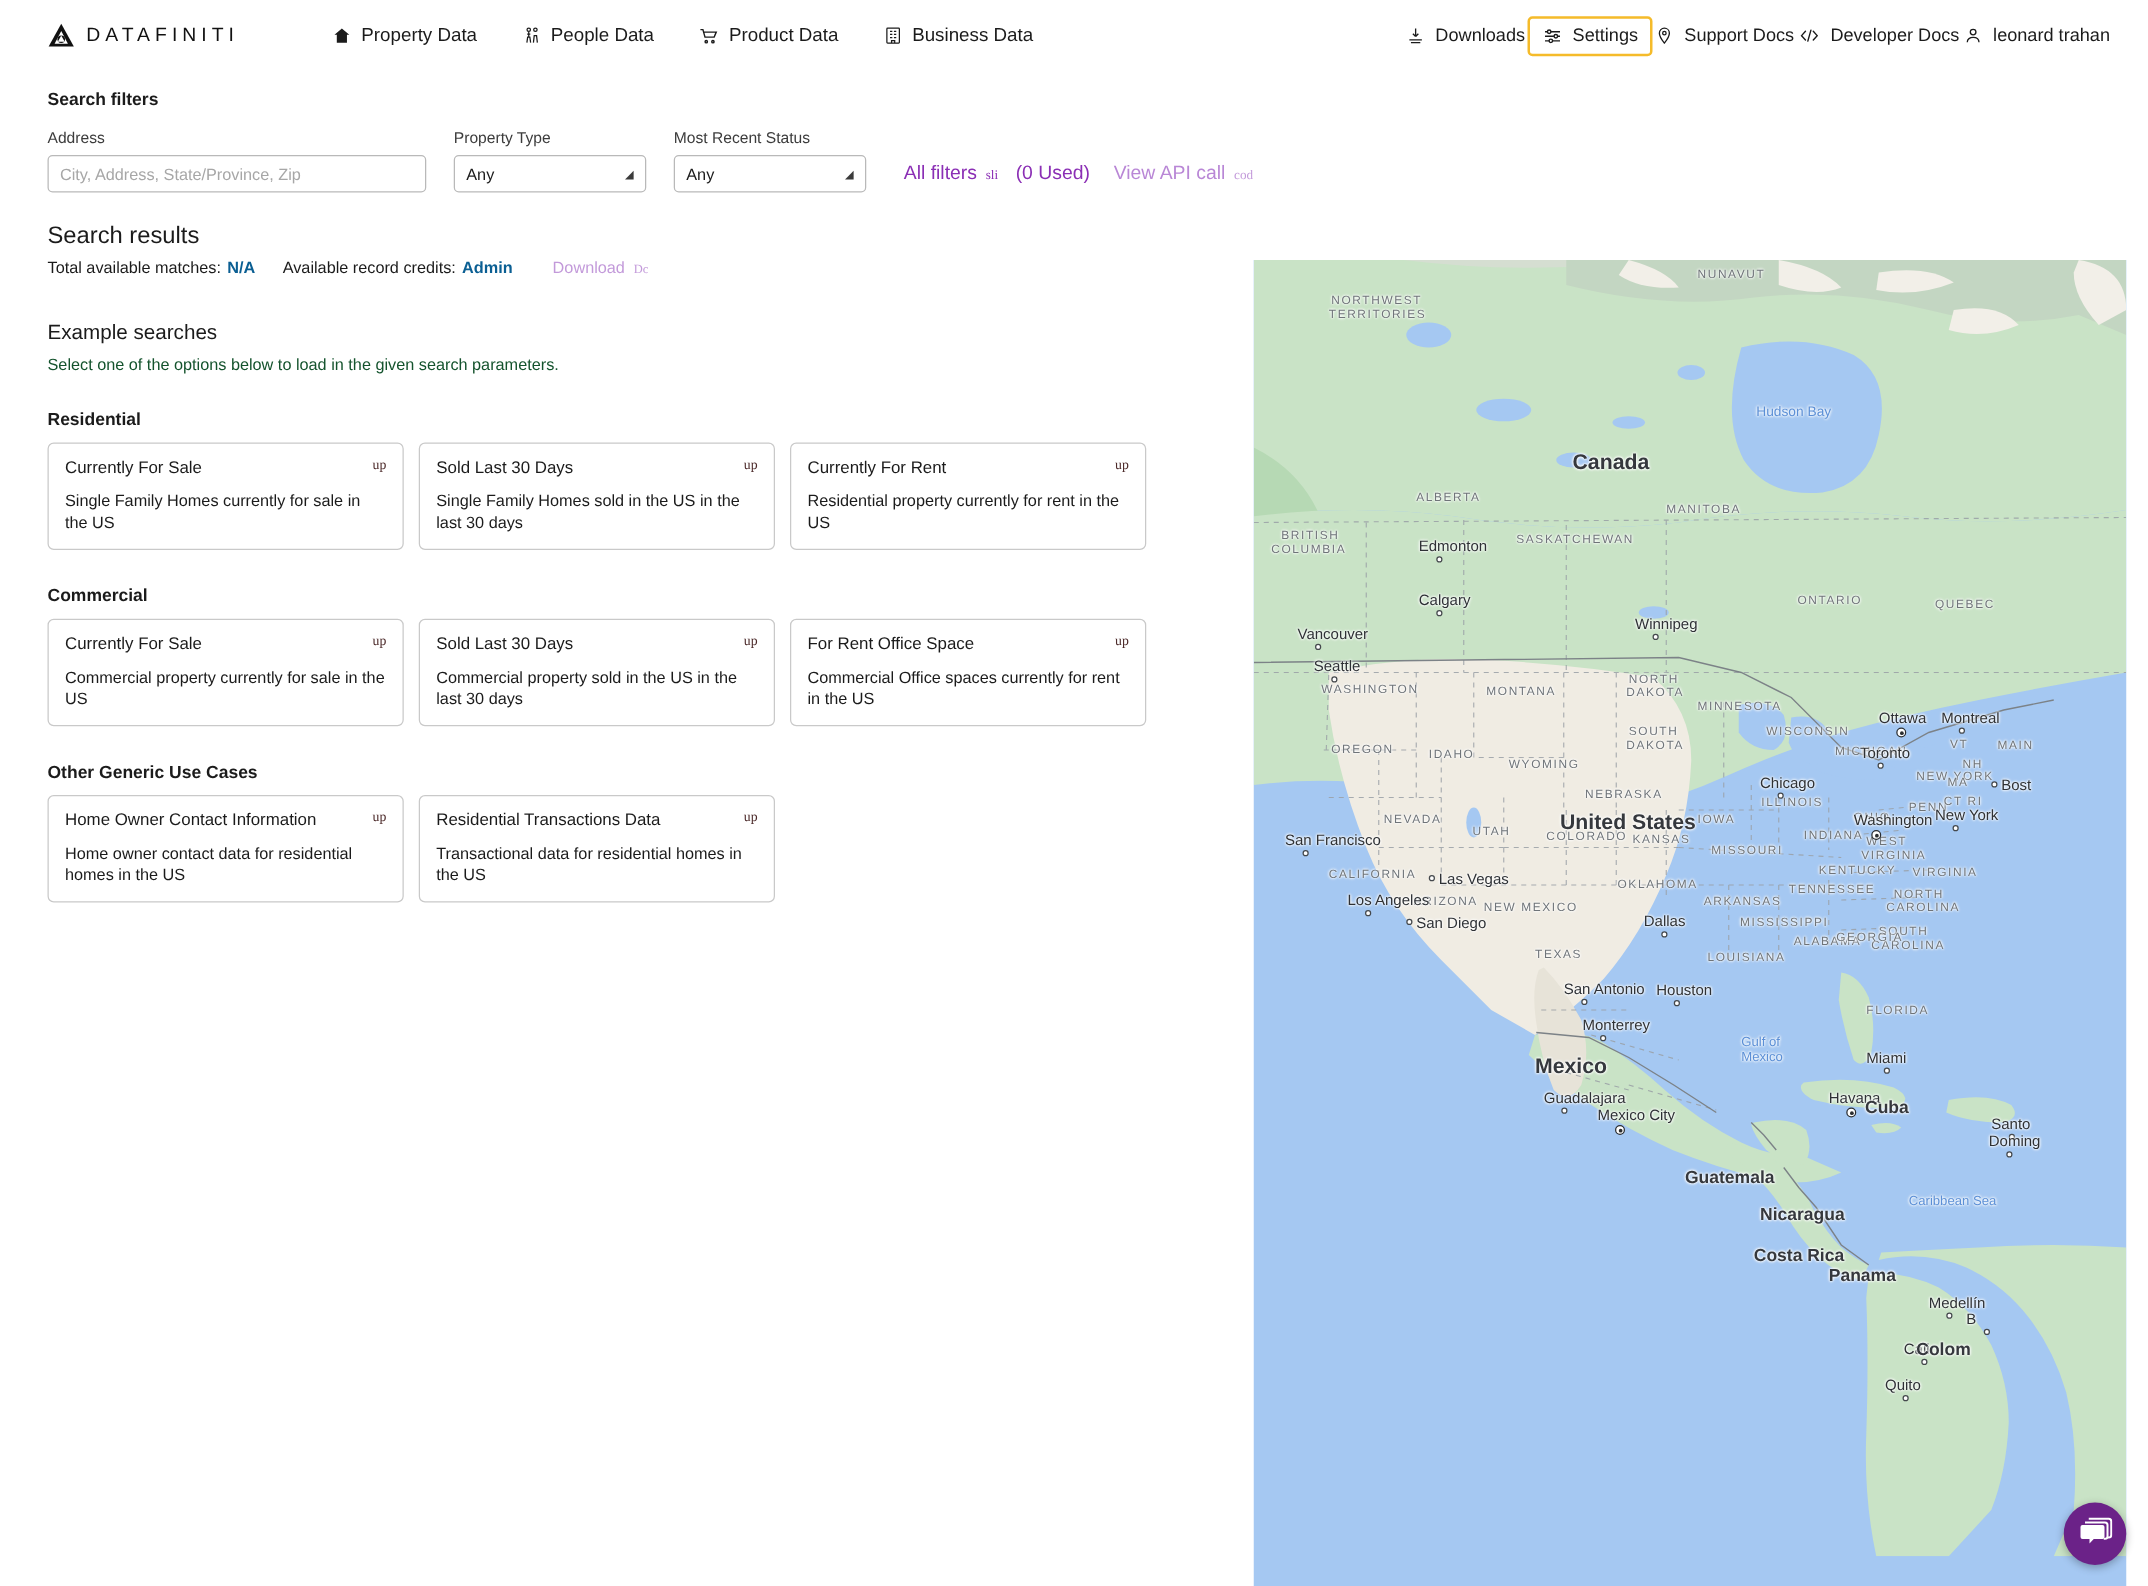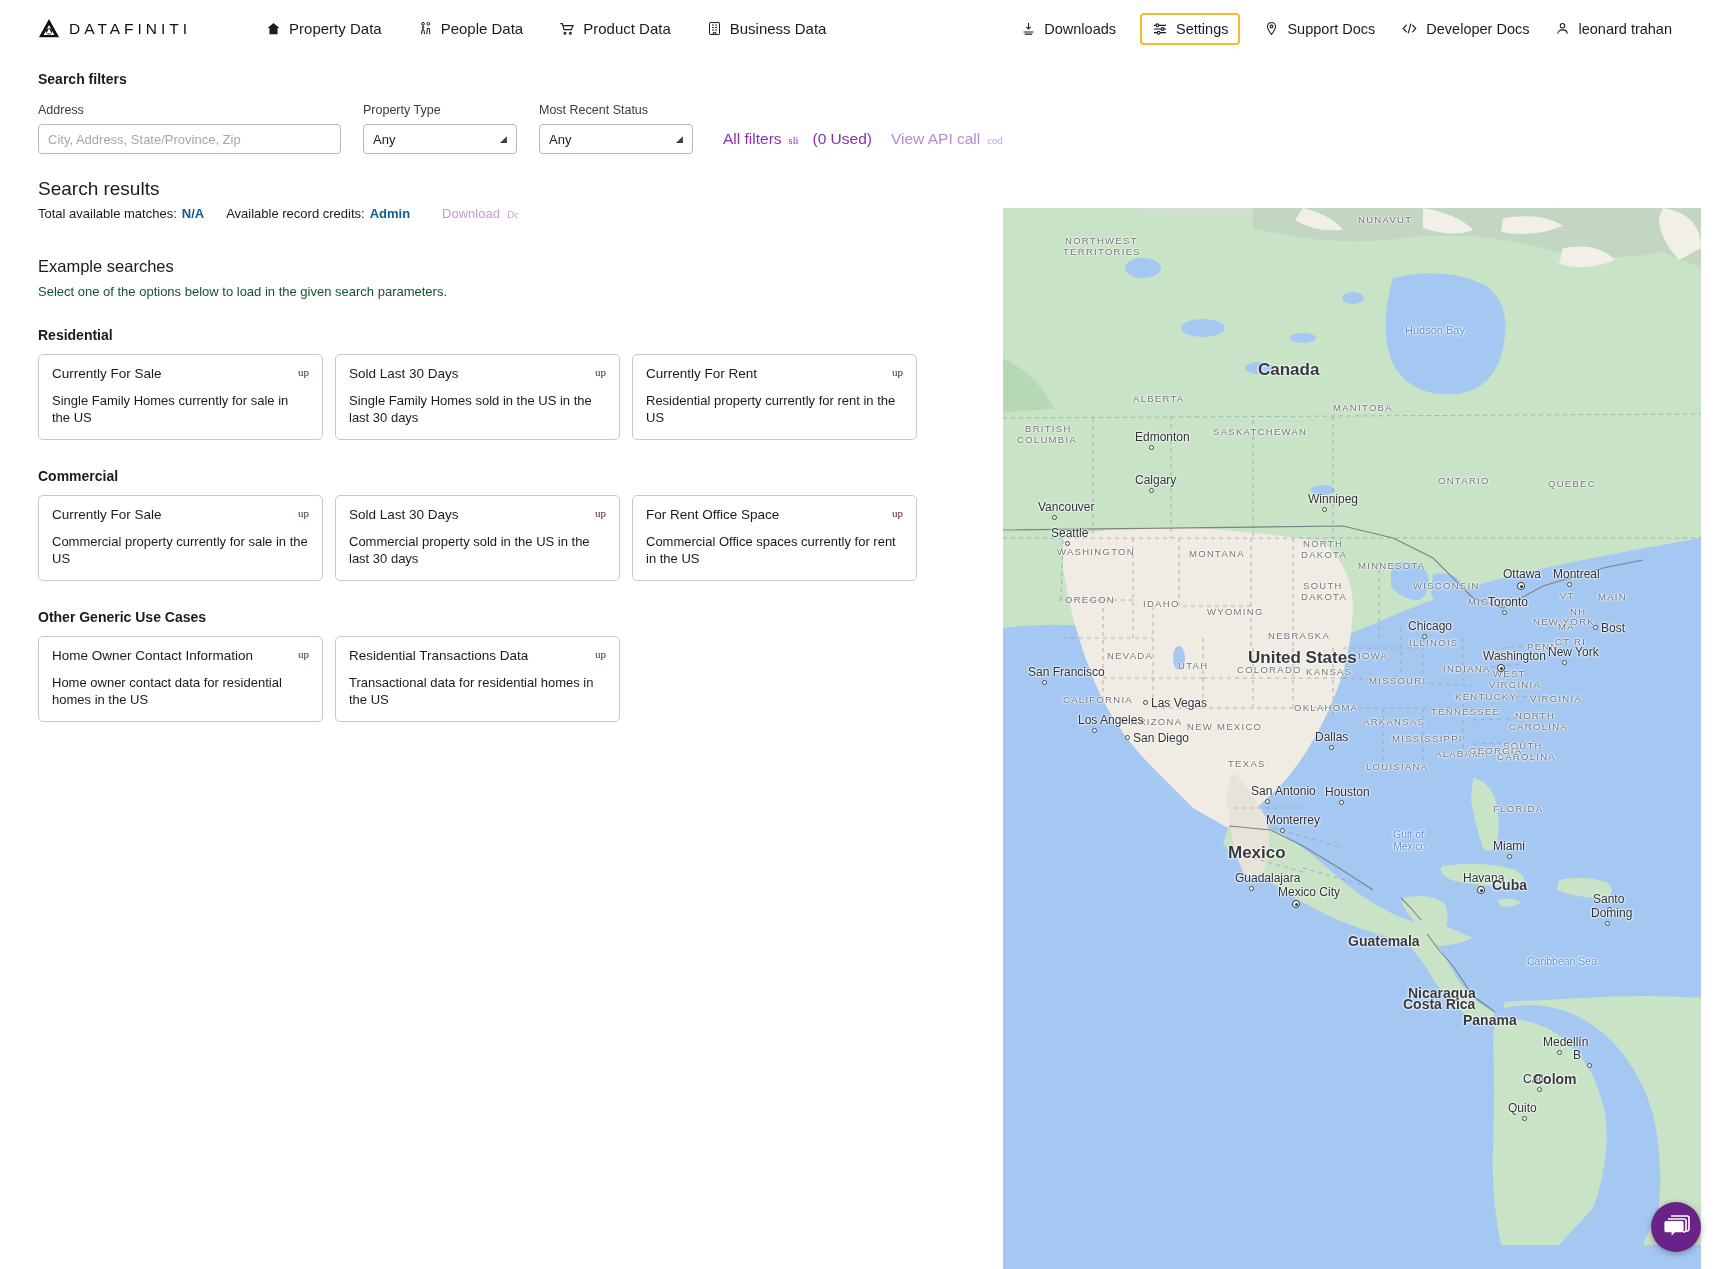--- a/index.html
+++ b/index.html
@@ -40,23 +40,22 @@
   .nav-item {
     display: flex; align-items: center; gap: 8px;
     font-size: 15px; color: #1b1b1b;
     cursor: pointer;
     padding: 3px 2px;
     white-space: nowrap;
   }
   .nav-item .ic { display: flex; align-items: center; }
   .right-nav {
     display: flex; align-items: center;
-    position: absolute; right: 44px; top: 50%;
+    position: absolute; right: 28px; top: 50%;
     transform: translateY(-50%);
-    gap: 22px;
   }
   .right-nav .nav-item { font-size: 14.5px; }
   .nav-focus {
     border: 2px solid #f5bb2a;
     border-radius: 4px;
     padding: 6px 10px;
   }
 
   
   .filters-wrap { padding: 14px 0 0 38px; }
@@ -707,21 +706,21 @@
       <div class="city-dot" style="left: 534px; top: 879px;"></div>
       <div class="map-lbl lbl-city" style="left: 520px; top: 864px;">Cali</div>
       <div class="city-dot" style="left: 519px; top: 908px;"></div>
       <div class="map-lbl lbl-city" style="left: 505px; top: 893px;">Quito</div>
       <div class="city-dot" style="left: 584px; top: 855px;"></div>
       <div class="map-lbl lbl-city" style="left: 570px; top: 840px;">B</div>
       <div class="map-lbl lbl-country" style="left: 255px; top: 152px;">Canada</div>
       <div class="map-lbl lbl-country" style="left: 245px; top: 440px;">United States</div>
       <div class="map-lbl lbl-country" style="left: 225px; top: 635px;">Mexico</div>
       <div class="map-lbl lbl-country sm" style="left: 345px; top: 725px;">Guatemala</div>
-      <div class="map-lbl lbl-country sm" style="left: 405px; top: 777px;">Nicaragua</div>
+      <div class="map-lbl lbl-country sm" style="left: 405px; top: 755px;">Nicaragua</div>
       <div class="map-lbl lbl-country sm" style="left: 400px; top: 788px;">Costa Rica</div>
       <div class="map-lbl lbl-country sm" style="left: 460px; top: 804px;">Panama</div>
       <div class="map-lbl lbl-country sm" style="left: 489px; top: 669px;">Cuba</div>
       <div class="map-lbl lbl-country sm" style="left: 530px; top: 863px;">Colom</div>
     </div>
 
   <div class="google-logo">
     <span style="color:#4285F4">G</span><span style="color:#EA4335">o</span><span style="color:#FBBC05">o</span><span style="color:#4285F4">g</span><span style="color:#34A853">l</span><span style="color:#EA4335">e</span>
   </div>
 

